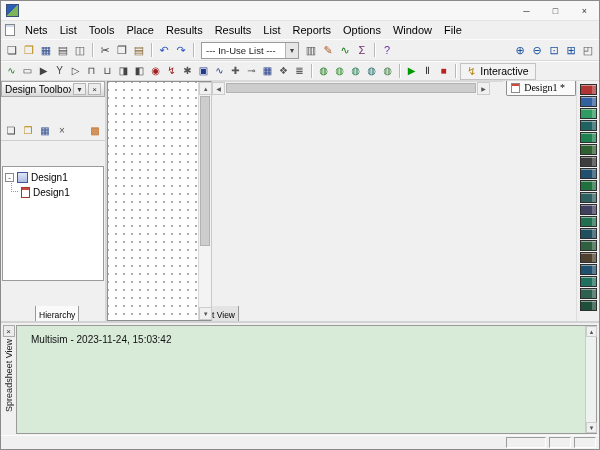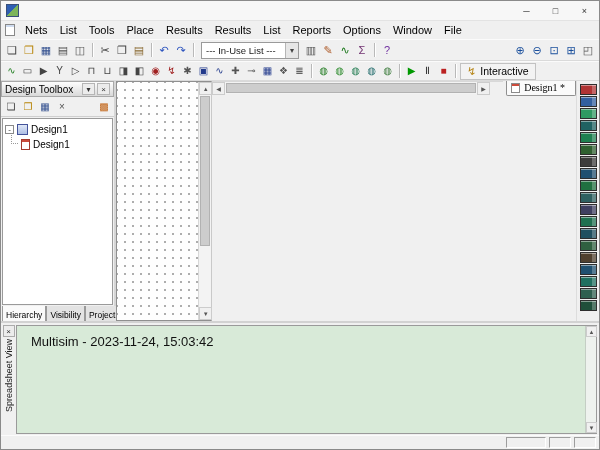--- a/index.html
+++ b/index.html
@@ -30,37 +30,37 @@
   .combo-label { flex:1; font-size:9.5px; padding-left:4px; color:#222; white-space:nowrap; overflow:hidden; }
   .combo-arrow { width:13px; height:100%; background:#e6e6e6; border-left:1px solid #b5b5b5; font-size:8px; display:flex; align-items:center; justify-content:center; color:#444; }
   .spacer { flex:1; }
   .interactive-btn { display:inline-flex; align-items:center; gap:4px; height:17px; padding:0 6px; font-size:10.5px; border:1px solid #c2c2c2; background:#f3f3f3; flex:0 0 auto; }
   .ibtn-icon { color:#b78618; font-size:11px; }
 
   
   .mainrow { flex:1; display:flex; min-height:0; }
 
   
-  .toolbox { width:115px; flex:0 0 auto; display:flex; flex-direction:column; background:#f0f0f0; border-right:2px solid #d6d6d6; }
+  .toolbox { width:106px; flex:0 0 auto; display:flex; flex-direction:column; background:#f0f0f0; border-right:2px solid #d6d6d6;gap:24px; }
   .tb-header { height:16px; flex:0 0 auto; display:flex; align-items:center; background:linear-gradient(#fdfdfd,#d9d9d9); border:1px solid #a8a8a8; font-size:10px; padding:0 3px; }
   .tb-header .title-sm { flex:1; white-space:nowrap; overflow:hidden; }
   .hbtn { width:13px; height:12px; display:inline-flex; align-items:center; justify-content:center; font-size:8px; border:1px solid #b5b5b5; background:#ececec; margin-left:2px; color:#333; }
   .tb-tools { height:20px; flex:0 0 auto; display:flex; align-items:center; gap:1px; padding:1px 2px; border-bottom:1px solid #cfcfcf; }
   .tb-tools .tbtn { width:16px; height:16px; font-size:10px; }
   .push-right { margin-left:auto; }
   .tree { flex:1; background:#fff; border:1px solid #9a9a9a; margin:1px; padding:3px 2px; font-size:10px; overflow:hidden; }
   .tree-row { display:flex; align-items:center; gap:3px; height:15px; cursor:default; }
   .tree-row.child { padding-left:12px; }
   .expander { width:9px; height:9px; border:1px solid #8a8a8a; background:#fff; font-size:8px; line-height:7px; text-align:center; color:#333; flex:0 0 auto; }
   .chk { width:11px; height:11px; border:1px solid #44539a; background:linear-gradient(#dfe7f7,#aebfe4); flex:0 0 auto; }
   .connector { width:7px; height:9px; border-left:1px dotted #999; border-bottom:1px dotted #999; margin:-7px 0 3px -6px; flex:0 0 auto; }
   .sheet-ico { width:9px; height:11px; background:#fff; border:1px solid #a33a2e; box-shadow:inset 0 2px 0 #cc4b3c; flex:0 0 auto; }
   .tree-label { white-space:nowrap; }
   .tb-tabs { height:15px; flex:0 0 auto; display:flex; align-items:flex-start; padding-left:1px; }
-  .tab9 { font-size:8.5px; padding:4px 3px; border:1px solid #9a9a9a; border-top:none; background:#e3e3e3; border-radius:0 0 2px 2px; white-space:nowrap; cursor:default; }
+  .tab9 { font-size:8.5px; padding:4px 3px; border:1px solid #9a9a9a; border-top:none; background:#e3e3e3; border-radius:0 0 2px 2px; white-space:nowrap; cursor:default;margin-left:33px; }
   .tab9.sel { background:#fafafa; }
 
   
   .canvascol { flex:1; display:flex; flex-direction:row; min-width:0;font-family:Liberation Serif, serif; }
   .canvas-wrap { flex:1; display:flex; min-height:0; border:1px solid #8f8f8f; border-right:1px solid #c9c9c9; background:#fff; }
   .canvas { flex:1; background:#fefefe; background-image:radial-gradient(#a9a9a9 0.7px, transparent 0.85px); background-size:8px 8px; background-position:4px 4px; cursor:crosshair; }
   .vscroll { width:13px; flex:0 0 auto; background:#f3f3f3; border-left:1px solid #d8d8d8; display:flex; flex-direction:column; align-items:stretch; }
   .sbtn { height:13px; width:13px; flex:0 0 auto; font-size:6px; display:flex; align-items:center; justify-content:center; color:#555; background:#f0f0f0; border:1px solid #cccccc; }
   .vthumb { height:150px; margin:1px; background:#cdcdcd; border:1px solid #b2b2b2; flex:0 0 auto; }
   .hscroll { height:13px; flex:0 0 auto; display:flex; background:#f3f3f3; border-top:1px solid #d8d8d8; }
@@ -75,21 +75,21 @@
   .instcol { width:23px; flex:0 0 auto; background:#f0f0f0; border-left:1px solid #dddddd; display:flex; flex-direction:column; align-items:center; padding-top:3px; gap:1px; overflow:hidden; }
   .inst { width:17px; height:11px; border:1px solid #2e2e2e; box-shadow:inset 0 1px 0 rgba(255,255,255,.45), inset -4px 0 0 rgba(255,255,255,.25); flex:0 0 auto; cursor:pointer; }
 
   
   .sspanel { height:114px; flex:0 0 auto; display:flex; flex-direction:column; border-top:2px solid #d2d2d2; background:#f0f0f0; }
   .ss-main { flex:1; display:flex; min-height:0; }
   .ss-strip { width:15px; flex:0 0 auto; display:flex; flex-direction:column; align-items:center; }
   .ss-close { width:12px; height:12px; font-size:8px; display:flex; align-items:center; justify-content:center; border:1px solid #ababab; background:#ececec; margin:2px 0 1px 0; color:#333; }
   .ss-label { writing-mode:vertical-rl; transform:rotate(180deg); font-size:9px; color:#222; margin-top:1px; white-space:nowrap; }
   .ss-content { flex:1; display:flex; margin:2px 2px 1px 0; border:1px solid #9a9a9a; background:#d8ead8; min-width:0; }
-  .ss-log { flex:1; padding:8px 0 0 14px; font-size:13px; color:#111; }
+  .ss-log { flex:1; padding:8px 0 0 14px; font-size:10px; color:#111; }
   .ss-vscroll { width:11px; flex:0 0 auto; background:#eef2ee; border-left:1px solid #c4cec4; display:flex; flex-direction:column; justify-content:space-between; }
   .ss-vscroll .sbtn { width:11px; height:11px; }
   .ss-tabs { height:16px; flex:0 0 auto; display:flex; align-items:flex-start; padding-left:3px; }
   .tab10 { font-size:9px; padding:1px 8px 2px 8px; border:1px solid #9a9a9a; border-top:none; background:#e3e3e3; border-radius:0 0 2px 2px; white-space:nowrap; cursor:default; }
   .tab10.sel { background:#fafafa; }
 
   
   .statusbar { height:14px; flex:0 0 auto; display:flex; align-items:center; justify-content:flex-end; gap:3px; padding-right:3px; border-top:1px solid #fbfbfb; }
   .status-cell { height:11px; border:1px solid; border-color:#9d9d9d #ffffff #ffffff #9d9d9d; background:#f0f0f0; }
   .cell-a { width:40px; } .cell-b { width:22px; } .cell-c { width:22px; }

